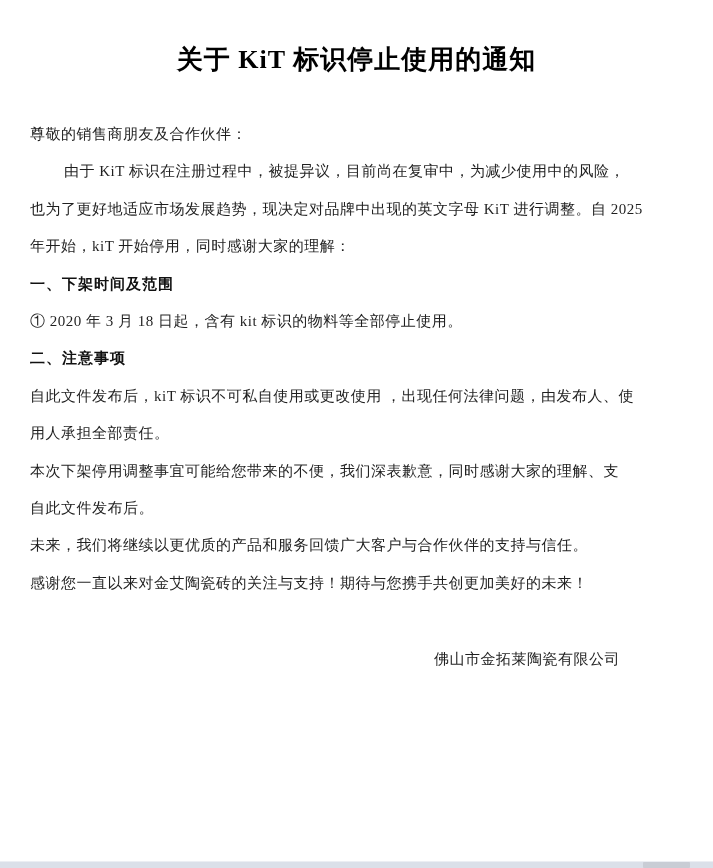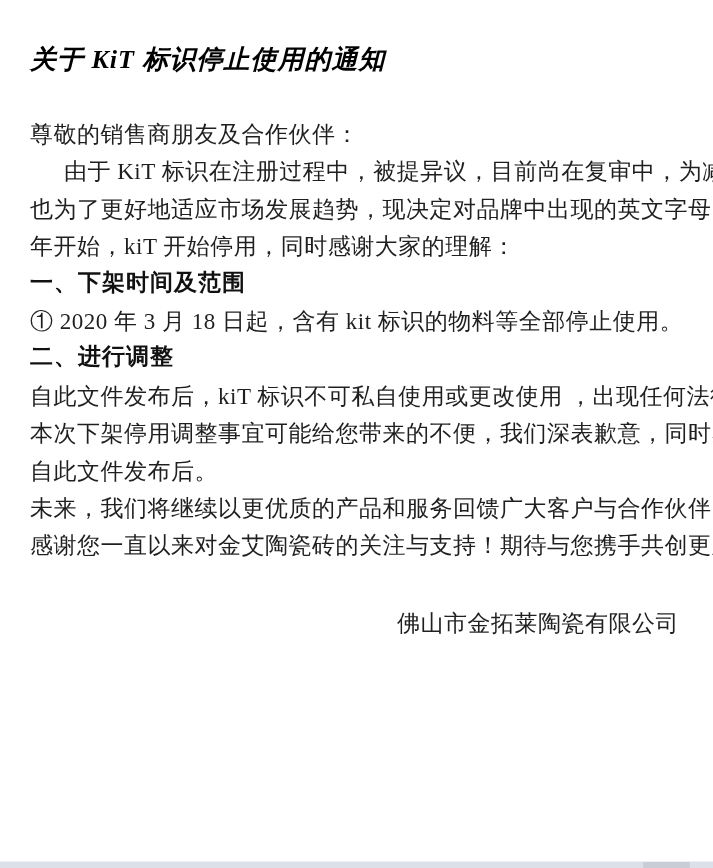--- a/index.html
+++ b/index.html
@@ -14,51 +14,50 @@
     left: 0; top: 0;
     width: 713px; height: 868px;
     background: var(--page-bg, #ffffff);
     padding: 44px 30px 0 30px;
   }
   .doc-title {
     font-family: "Liberation Serif", "DejaVu Serif", serif;
     font-weight: 700;
     font-size: 26px;
     line-height: 32px;
-    text-align: left;
+    text-align: center;
     color: var(--title-color, #000000);
     letter-spacing: 1px;
-    font-style: italic;
   }
   .doc-body {
     margin-top: 40px;
     color: var(--text-color, #1f1f1f);
   }
   .line {
     height: 37.4px;
     line-height: 37.4px;
-    font-size: 23px;
+    font-size: 15px;
     white-space: nowrap;
     letter-spacing: 0.5px;
   }
   .line.indent { text-indent: 34px; }
   .line.heading {
-    font-family: Liberation Mono, monospace;
+    font-family: Liberation Serif, serif;
     font-weight: 700;
     letter-spacing: 1px;
     color: #111111;
   }
   .signature-block {
     margin-top: 40px;
     width: 260px;
     margin-left: auto;
     margin-right: 26px;
     text-align: center;
   }
-  .signature-block .line { white-space: nowrap; }
+  .signature-block .line { white-space: nowrap; font-family: Liberation Mono, monospace; }
   .bottom-bar {
     position: absolute;
     left: 0; bottom: 0;
     width: 713px; height: 7px;
     background: var(--bar-bg, #dbe0e9);
     border-top: 1px solid #eceef3;
   }
   .bottom-bar-highlight {
     position: absolute;
     right: 23px; bottom: 0;
@@ -79,23 +78,24 @@
     <div class="line">尊敬的销售商朋友及合作伙伴：</div>
 
     <div class="line indent">由于 KiT 标识在注册过程中，被提异议，目前尚在复审中，为减少使用中的风险，</div>
     <div class="line">也为了更好地适应市场发展趋势，现决定对品牌中出现的英文字母 KiT 进行调整。自 2025</div>
     <div class="line">年开始，kiT 开始停用，同时感谢大家的理解：</div>
 
     <div class="line heading">一、下架时间及范围</div>
 
     <div class="line">① 2020 年 3 月 18 日起，含有 kit 标识的物料等全部停止使用。</div>
 
-    <div class="line heading">二、进行调整</div>
+    <div class="line heading">二、注意事项</div>
 
     <div class="line">自此文件发布后，kiT 标识不可私自使用或更改使用 ，出现任何法律问题，由发布人、使</div>
+    <div class="line">用人承担全部责任。</div>
 
     <div class="line">本次下架停用调整事宜可能给您带来的不便，我们深表歉意，同时感谢大家的理解、支</div>
     <div class="line">自此文件发布后。</div>
 
     <div class="line">未来，我们将继续以更优质的产品和服务回馈广大客户与合作伙伴的支持与信任。</div>
     <div class="line">感谢您一直以来对金艾陶瓷砖的关注与支持！期待与您携手共创更加美好的未来！</div>
 
     <div class="signature-block">
       <div class="line">佛山市金拓莱陶瓷有限公司</div>
     </div>

